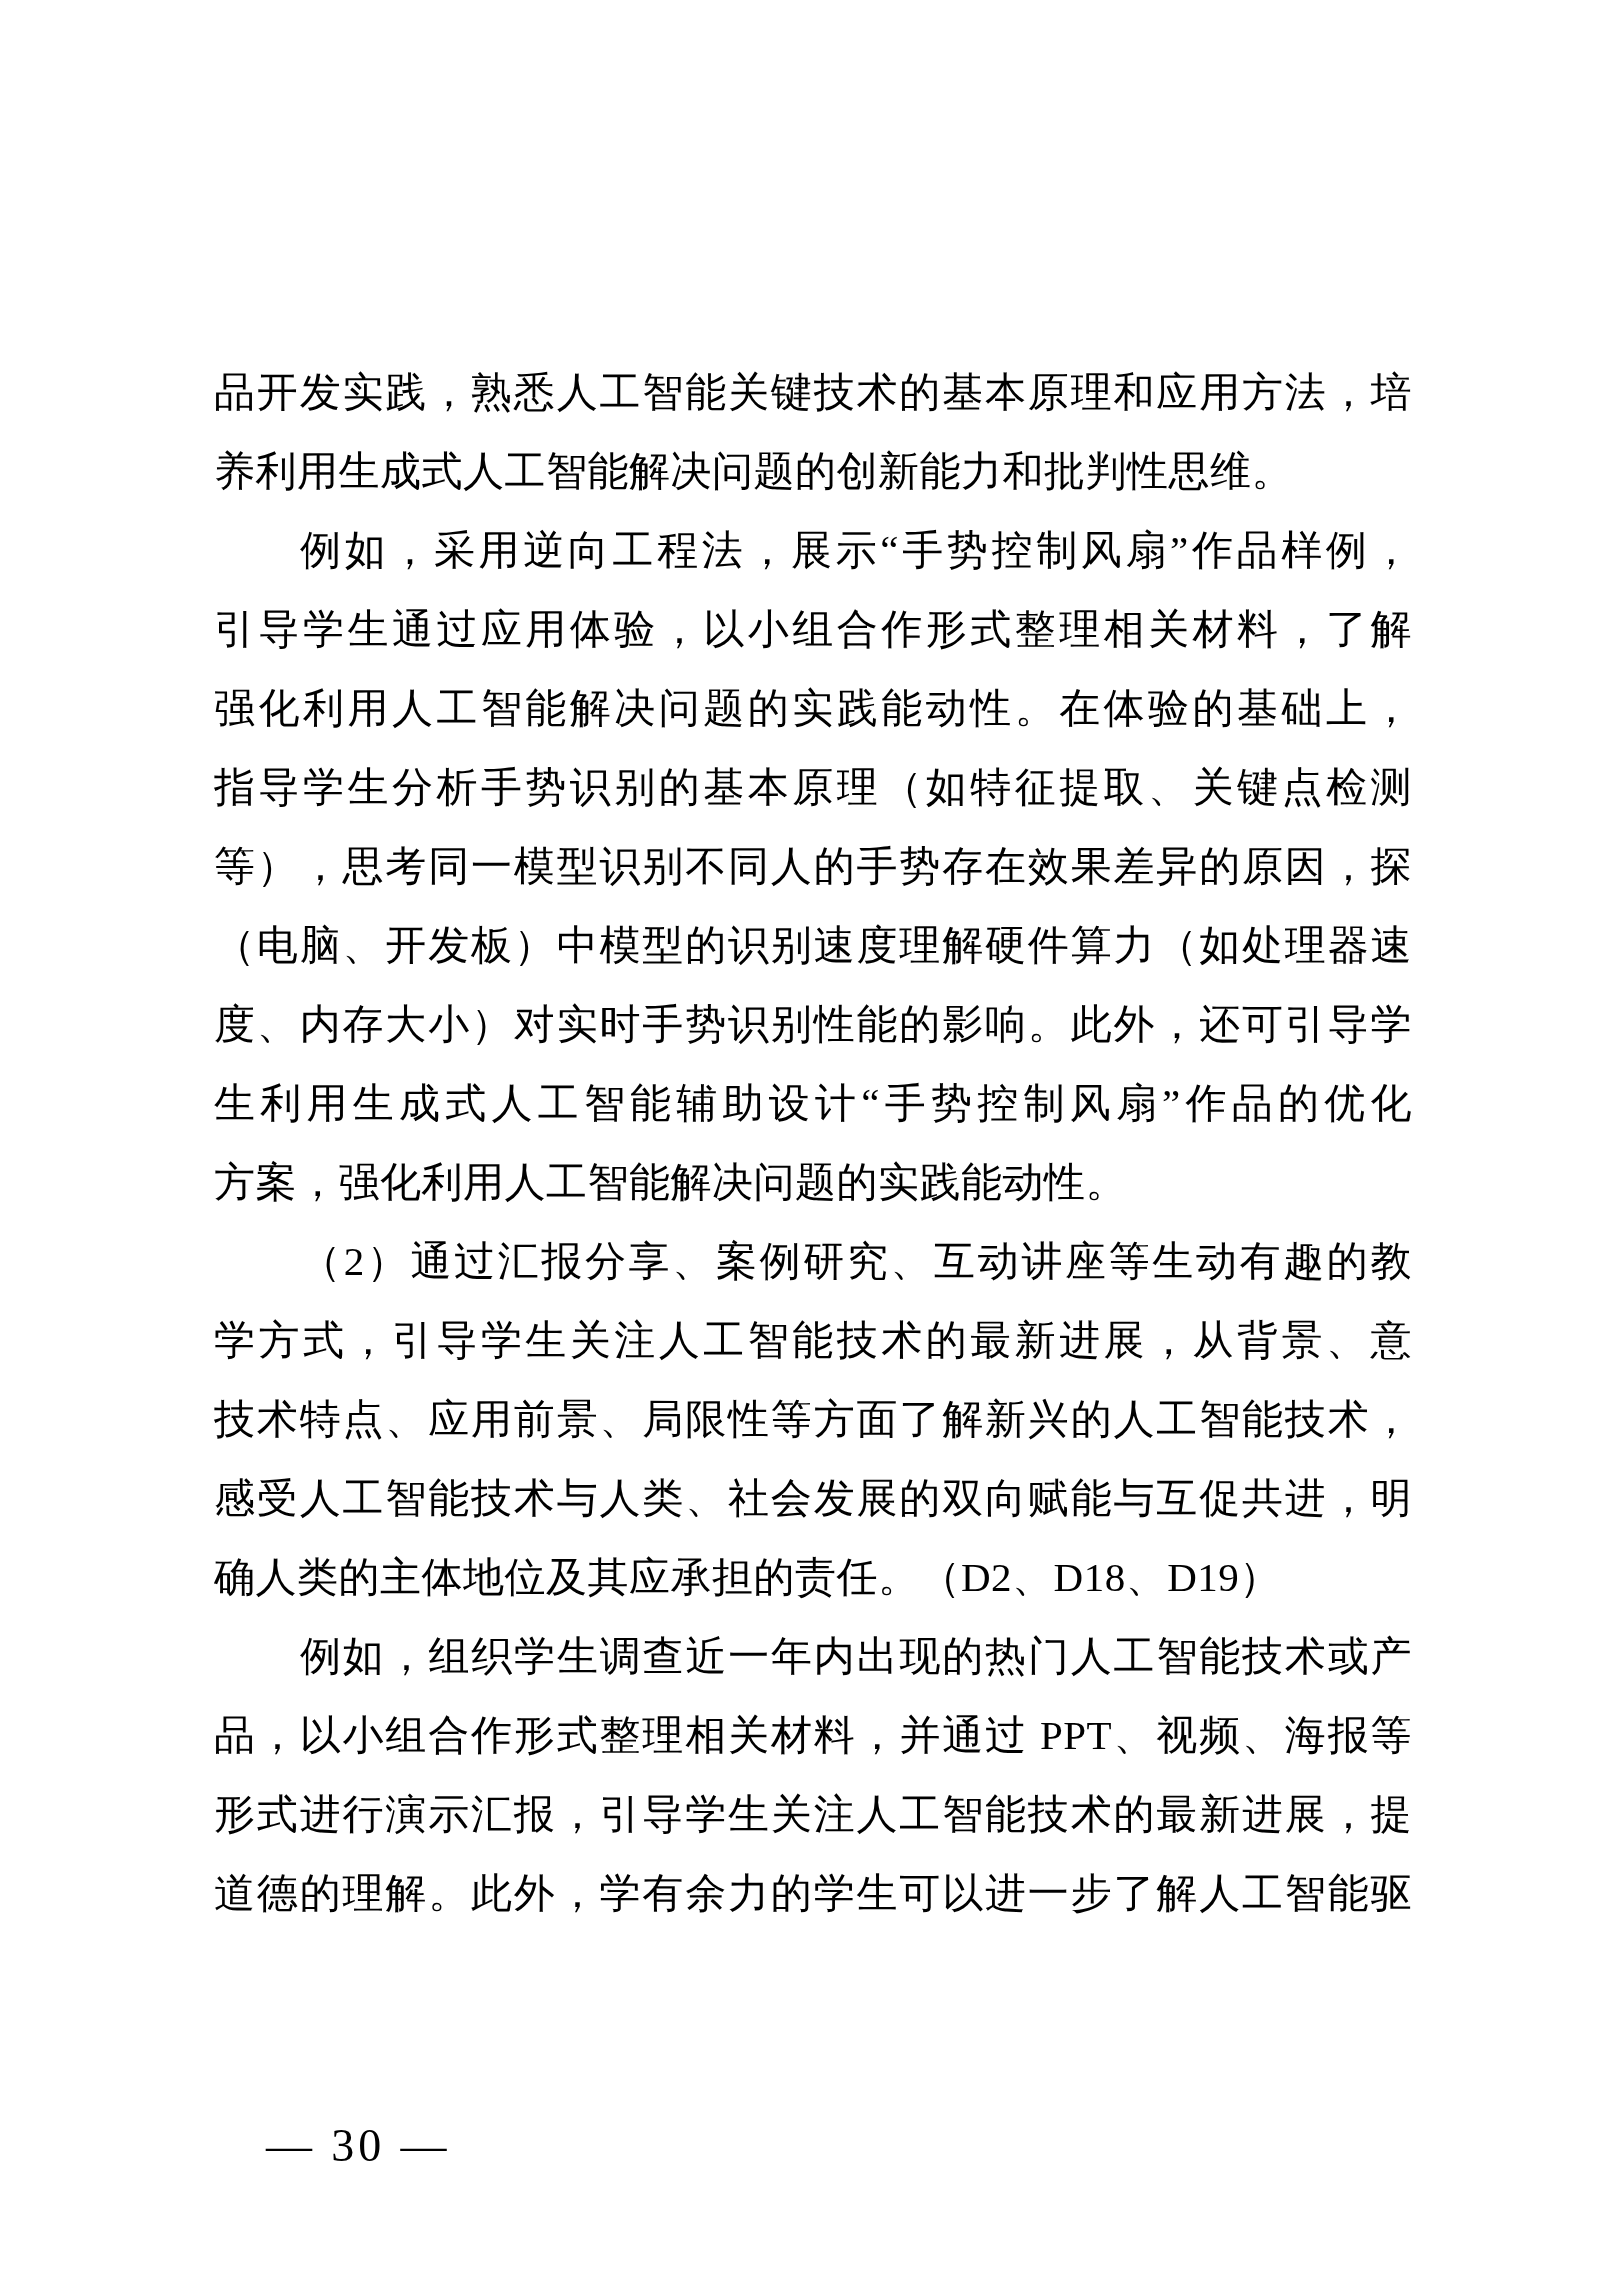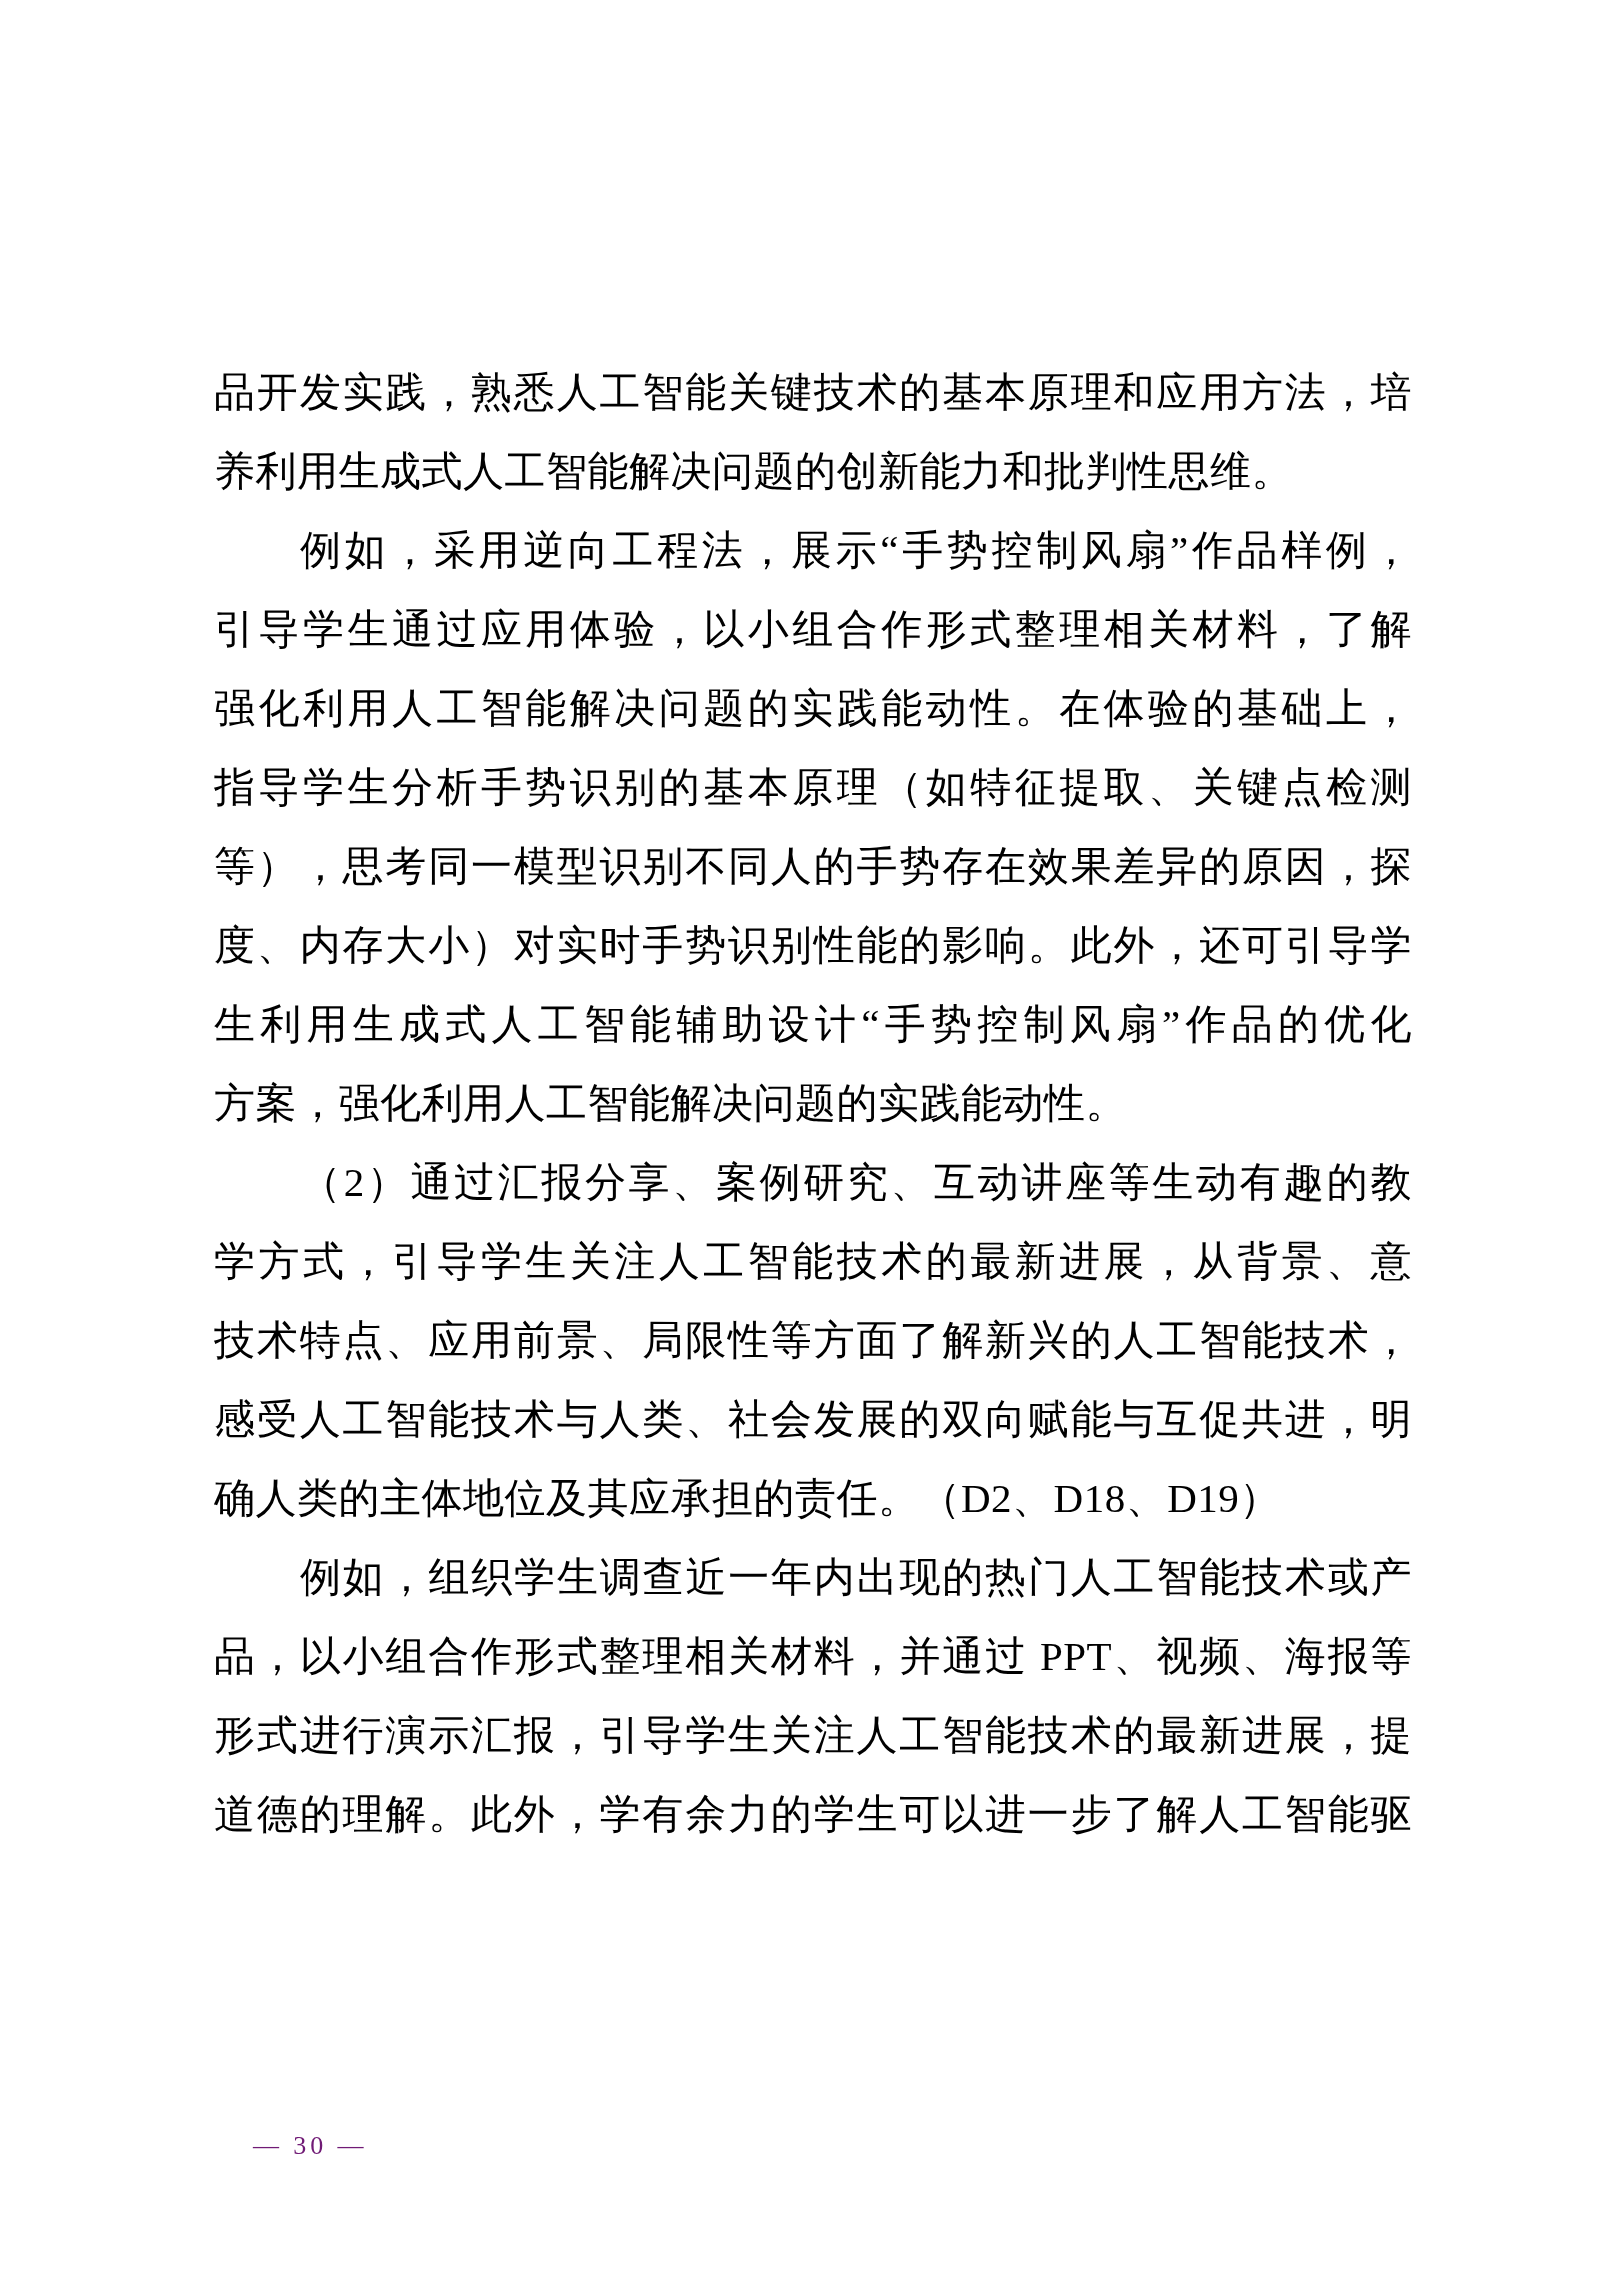--- a/index.html
+++ b/index.html
@@ -35,41 +35,42 @@
   .line.justify {
     text-align: justify;
     text-align-last: justify;
     text-justify: inter-character;
   }
   .line.indent {
     text-indent: 86px;
   }
   .page-footer {
     position: absolute;
-    left: 253px;
+    left: 266px;
     top: 2086px;
-    font-size: 26px;
+    font-size: 46px;
     line-height: 47px;
     letter-spacing: 3.9px;
-    color: #701a75;
+    color: #000000;
     font-family: "Liberation Serif", "DejaVu Serif", serif;
   }
 </style>
 </head>
 <body>
 
 <div class="page">
   <main class="text-block">
       <div class="line justify">品开发实践，熟悉人工智能关键技术的基本原理和应用方法，培</div>
       <div class="line">养利用生成式人工智能解决问题的创新能力和批判性思维。（D1）</div>
       <div class="line indent justify">例如，采用逆向工程法，展示“手势控制风扇”作品样例，</div>
       <div class="line justify">引导学生通过应用体验，以小组合作形式整理相关材料，了解</div>
       <div class="line justify">强化利用人工智能解决问题的实践能动性。在体验的基础上，</div>
       <div class="line justify">指导学生分析手势识别的基本原理（如特征提取、关键点检测</div>
       <div class="line justify">等），思考同一模型识别不同人的手势存在效果差异的原因，探</div>
+      <div class="line justify">（电脑、开发板）中模型的识别速度理解硬件算力（如处理器速</div>
       <div class="line justify">度、内存大小）对实时手势识别性能的影响。此外，还可引导学</div>
       <div class="line justify">生利用生成式人工智能辅助设计“手势控制风扇”作品的优化</div>
       <div class="line">方案，强化利用人工智能解决问题的实践能动性。</div>
       <div class="line indent justify">（2）通过汇报分享、案例研究、互动讲座等生动有趣的教</div>
       <div class="line justify">学方式，引导学生关注人工智能技术的最新进展，从背景、意义、</div>
       <div class="line justify">技术特点、应用前景、局限性等方面了解新兴的人工智能技术，</div>
       <div class="line justify">感受人工智能技术与人类、社会发展的双向赋能与互促共进，明</div>
       <div class="line">确人类的主体地位及其应承担的责任。（D2、D18、D19）</div>
       <div class="line indent justify">例如，组织学生调查近一年内出现的热门人工智能技术或产</div>
       <div class="line justify">品，以小组合作形式整理相关材料，并通过 PPT、视频、海报等</div>

